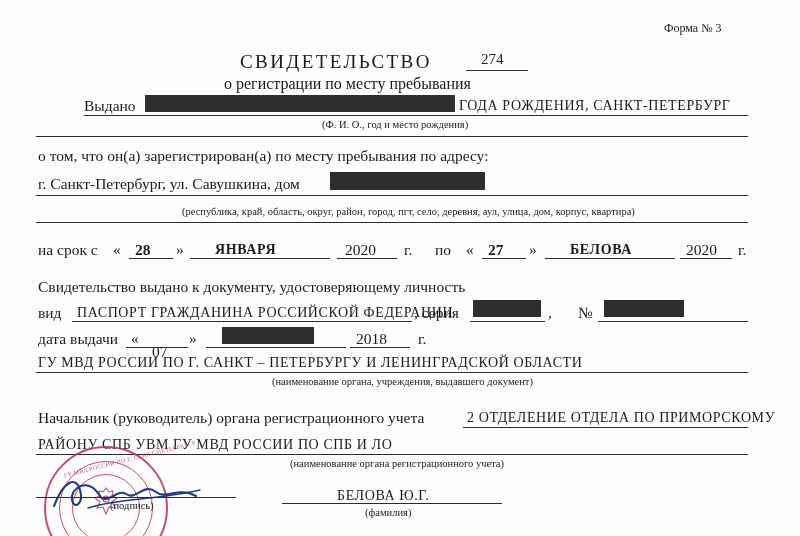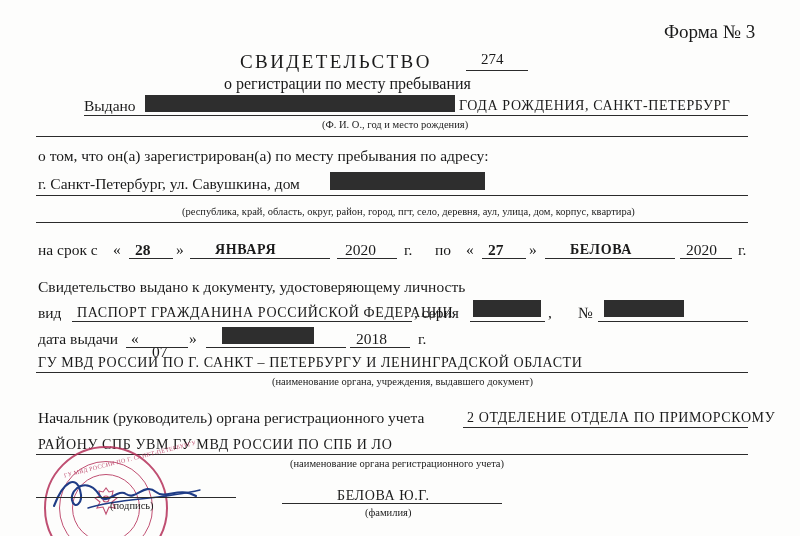--- a/index.html
+++ b/index.html
@@ -31,21 +31,21 @@
   .rule {
     position: absolute;
     border-bottom: 1px solid #2b2b2b;
     height: 0;
   }
   .redact {
     position: absolute;
     background: #2e2e2e;
   }
   .formno {
-    font-size: 19px;
+    font-size: 12px;
     font-family: "Liberation Serif", serif;
     text-align: right;
   }
   .title-main {
     font-size: 19px;
     letter-spacing: 2.4px;
     font-family: "Liberation Serif", serif;
   }
   .title-sub {
     font-size: 16px;

